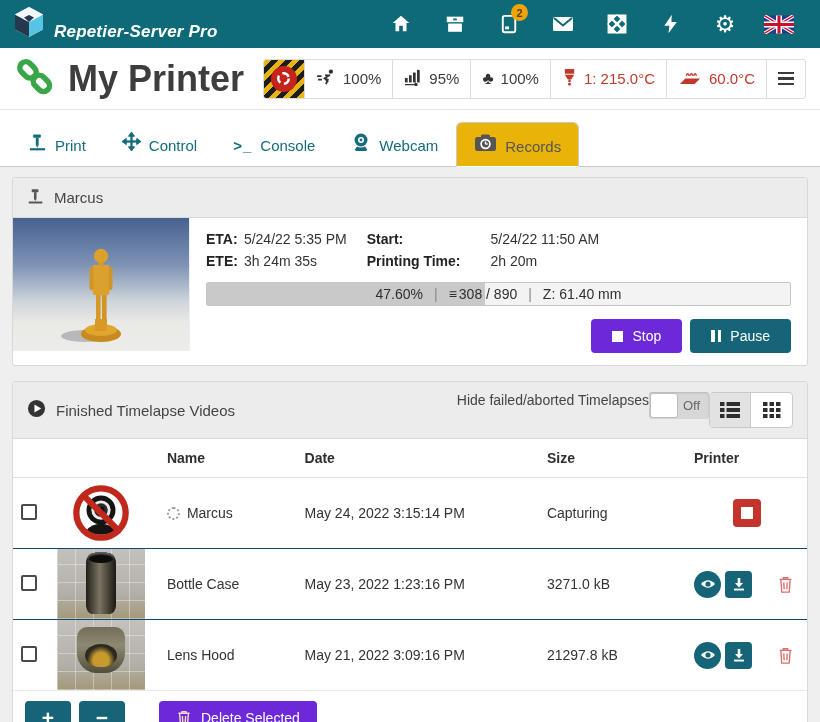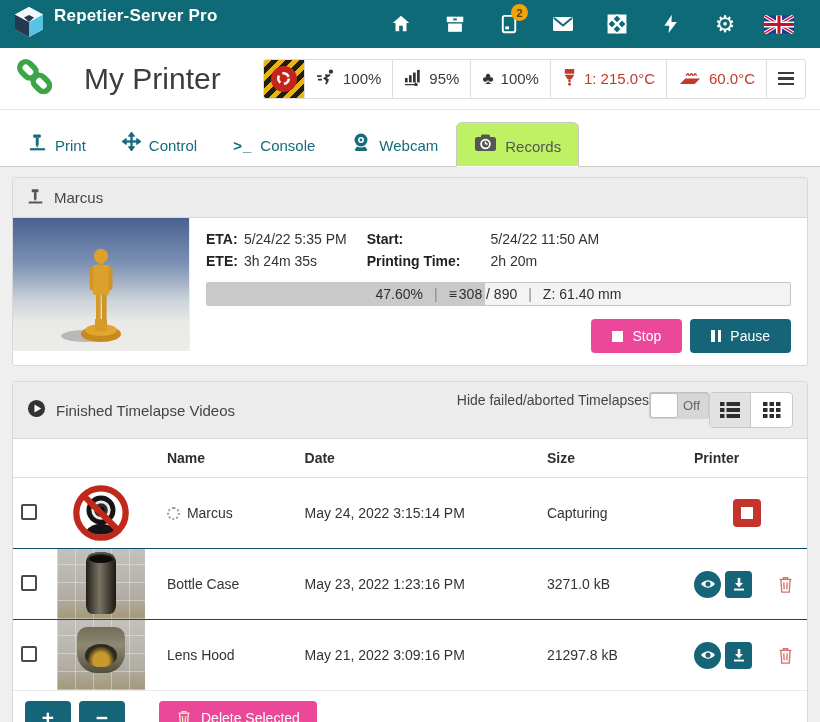--- a/index.html
+++ b/index.html
@@ -2,35 +2,35 @@
 <html><head>
 <meta charset="utf-8">
 <style>
   * { margin:0; padding:0; box-sizing:border-box; }
   html,body { width:820px; height:722px; overflow:hidden; background:#efefef;
     font-family:"Liberation Sans", sans-serif; color:#333; }
 
   
   .navbar { height:48px; background:#0e6a77; display:flex; align-items:center;
     padding:0 14px; }
-  .brand { display:flex; align-items:flex-start; gap:10px; cursor:pointer; }
+  .brand { display:flex; align-items:flex-end; gap:10px; cursor:pointer;font-style:italic; }
   .brand-title { color:#fff; font-size:17px; font-weight:bold; letter-spacing:.2px; }
   .nav-icons { margin-left:auto; display:flex; align-items:center; gap:0; }
   .nav-icon { width:54px; height:48px; display:flex; align-items:center;
     justify-content:center; position:relative; cursor:pointer; }
   .nav-icon svg { display:block; }
   .badge { position:absolute; top:4px; left:29px; min-width:17px; height:17px;
     background:#f2a30a; border-radius:50%; color:#59430a; font-size:11px;
     font-weight:bold; display:flex; align-items:center; justify-content:center; }
   .gear-glyph { color:#fff; font-size:23px; line-height:1; }
 
   
   .page-header { height:62px; background:#fff; display:flex; align-items:center;
     padding:0 14px; border-bottom:1px solid #e6e6e6; }
-  .page-title { font-size:30px; font-weight:400; color:#3d3d3d; margin-left:28px; }
+  .page-title { font-size:36px; font-weight:700; color:#3d3d3d; margin-left:12px; }
   .status-group { margin-left:auto; display:flex; }
   .status-box { height:40px; background:#fff; border:1px solid #ddd;
     margin-left:-1px; display:flex; align-items:center; gap:7px; padding:0 11px;
     font-size:15px; color:#3c3c3c; cursor:pointer; white-space:nowrap; }
   .status-box:first-child { border-radius:3px 0 0 3px; padding:0; width:42px;
     justify-content:center; overflow:hidden; }
   .status-box:last-child { border-radius:0 3px 3px 0; }
   .estop-bg { width:100%; height:100%; display:flex; align-items:center;
     justify-content:center;
     background:repeating-linear-gradient(135deg,#e7b416 0 5px,#1c1c1c 5px 10px); }
@@ -39,21 +39,21 @@
   .temp { color:#c0392b; }
   .hamburger { display:flex; flex-direction:column; gap:3px; }
   .hamburger i { display:block; width:16px; height:2.5px; background:#3c3c3c; }
   .fan-glyph { font-size:17px; color:#333; line-height:1; }
 
   
   .tabs { background:#fff; padding:10px 10px 0 10px; border-bottom:1px solid #c9c9c9;
     display:flex; align-items:flex-end; }
   .tab { display:flex; align-items:flex-end; gap:8px; padding:11px 17px;
     font-size:15px; color:#146c7c; cursor:pointer; border:1px solid transparent; }
-  .tab.active { background:#bef264; border-color:#c9c9c9; border-bottom-color:#fff;
+  .tab.active { background:#eab308; border-color:#c9c9c9; border-bottom-color:#fff;
     border-radius:6px 6px 0 0; margin-bottom:-1px; color:#555; }
   .console-glyph { font-weight:bold; font-size:15px; letter-spacing:1px; }
 
   
   .content { padding:10px 12px 0 12px; }
   .panel { background:#fff; border:1px solid #d8d8d8; border-radius:3px;
     margin-bottom:15px; overflow:hidden; }
   .panel-head { background:#ececec; border-bottom:1px solid #d8d8d8;
     padding:10px 14px; display:flex; align-items:center; gap:10px;
     font-size:15px; color:#444; }
@@ -72,21 +72,21 @@
     background:#f3f3f3; border-radius:2px; margin-top:10px; overflow:hidden; }
   .progress-fill { position:absolute; top:0; left:0; bottom:0; background:#c9c9c9; }
   .progress-text { position:relative; height:100%; display:flex; align-items:center;
     justify-content:center; gap:11px; font-size:14px; color:#2f2f2f; }
   .progress-text .sep { color:#8a8a8a; }
   .layers-glyph { font-weight:bold; margin-right:2px; }
   .job-buttons { display:flex; justify-content:flex-end; gap:8px; margin-top:13px; }
   .btn { display:inline-flex; align-items:center; gap:9px; color:#fff;
     font-size:14px; padding:9px 21px; border:none; border-radius:4px; cursor:pointer;
     font-family:inherit; }
-  .btn-red { background:#ec4899; }
+  .btn-red { background:#6d28d9; }
   .btn-teal { background:#156478; }
   .stop-square { width:11px; height:11px; background:#fff; display:inline-block; }
   .pause-bars { display:inline-flex; gap:3px; }
   .pause-bars i { width:3.5px; height:12px; background:#fff; display:block; }
 
   
   .tl-head-right { margin-left:auto; display:flex; }
   .hide-label { font-size:14px; color:#444; }
   .toggle { width:60px; height:27px; background:#d7d7d7; border-radius:3px;
     position:relative; display:flex; align-items:center; justify-content:flex-end;

